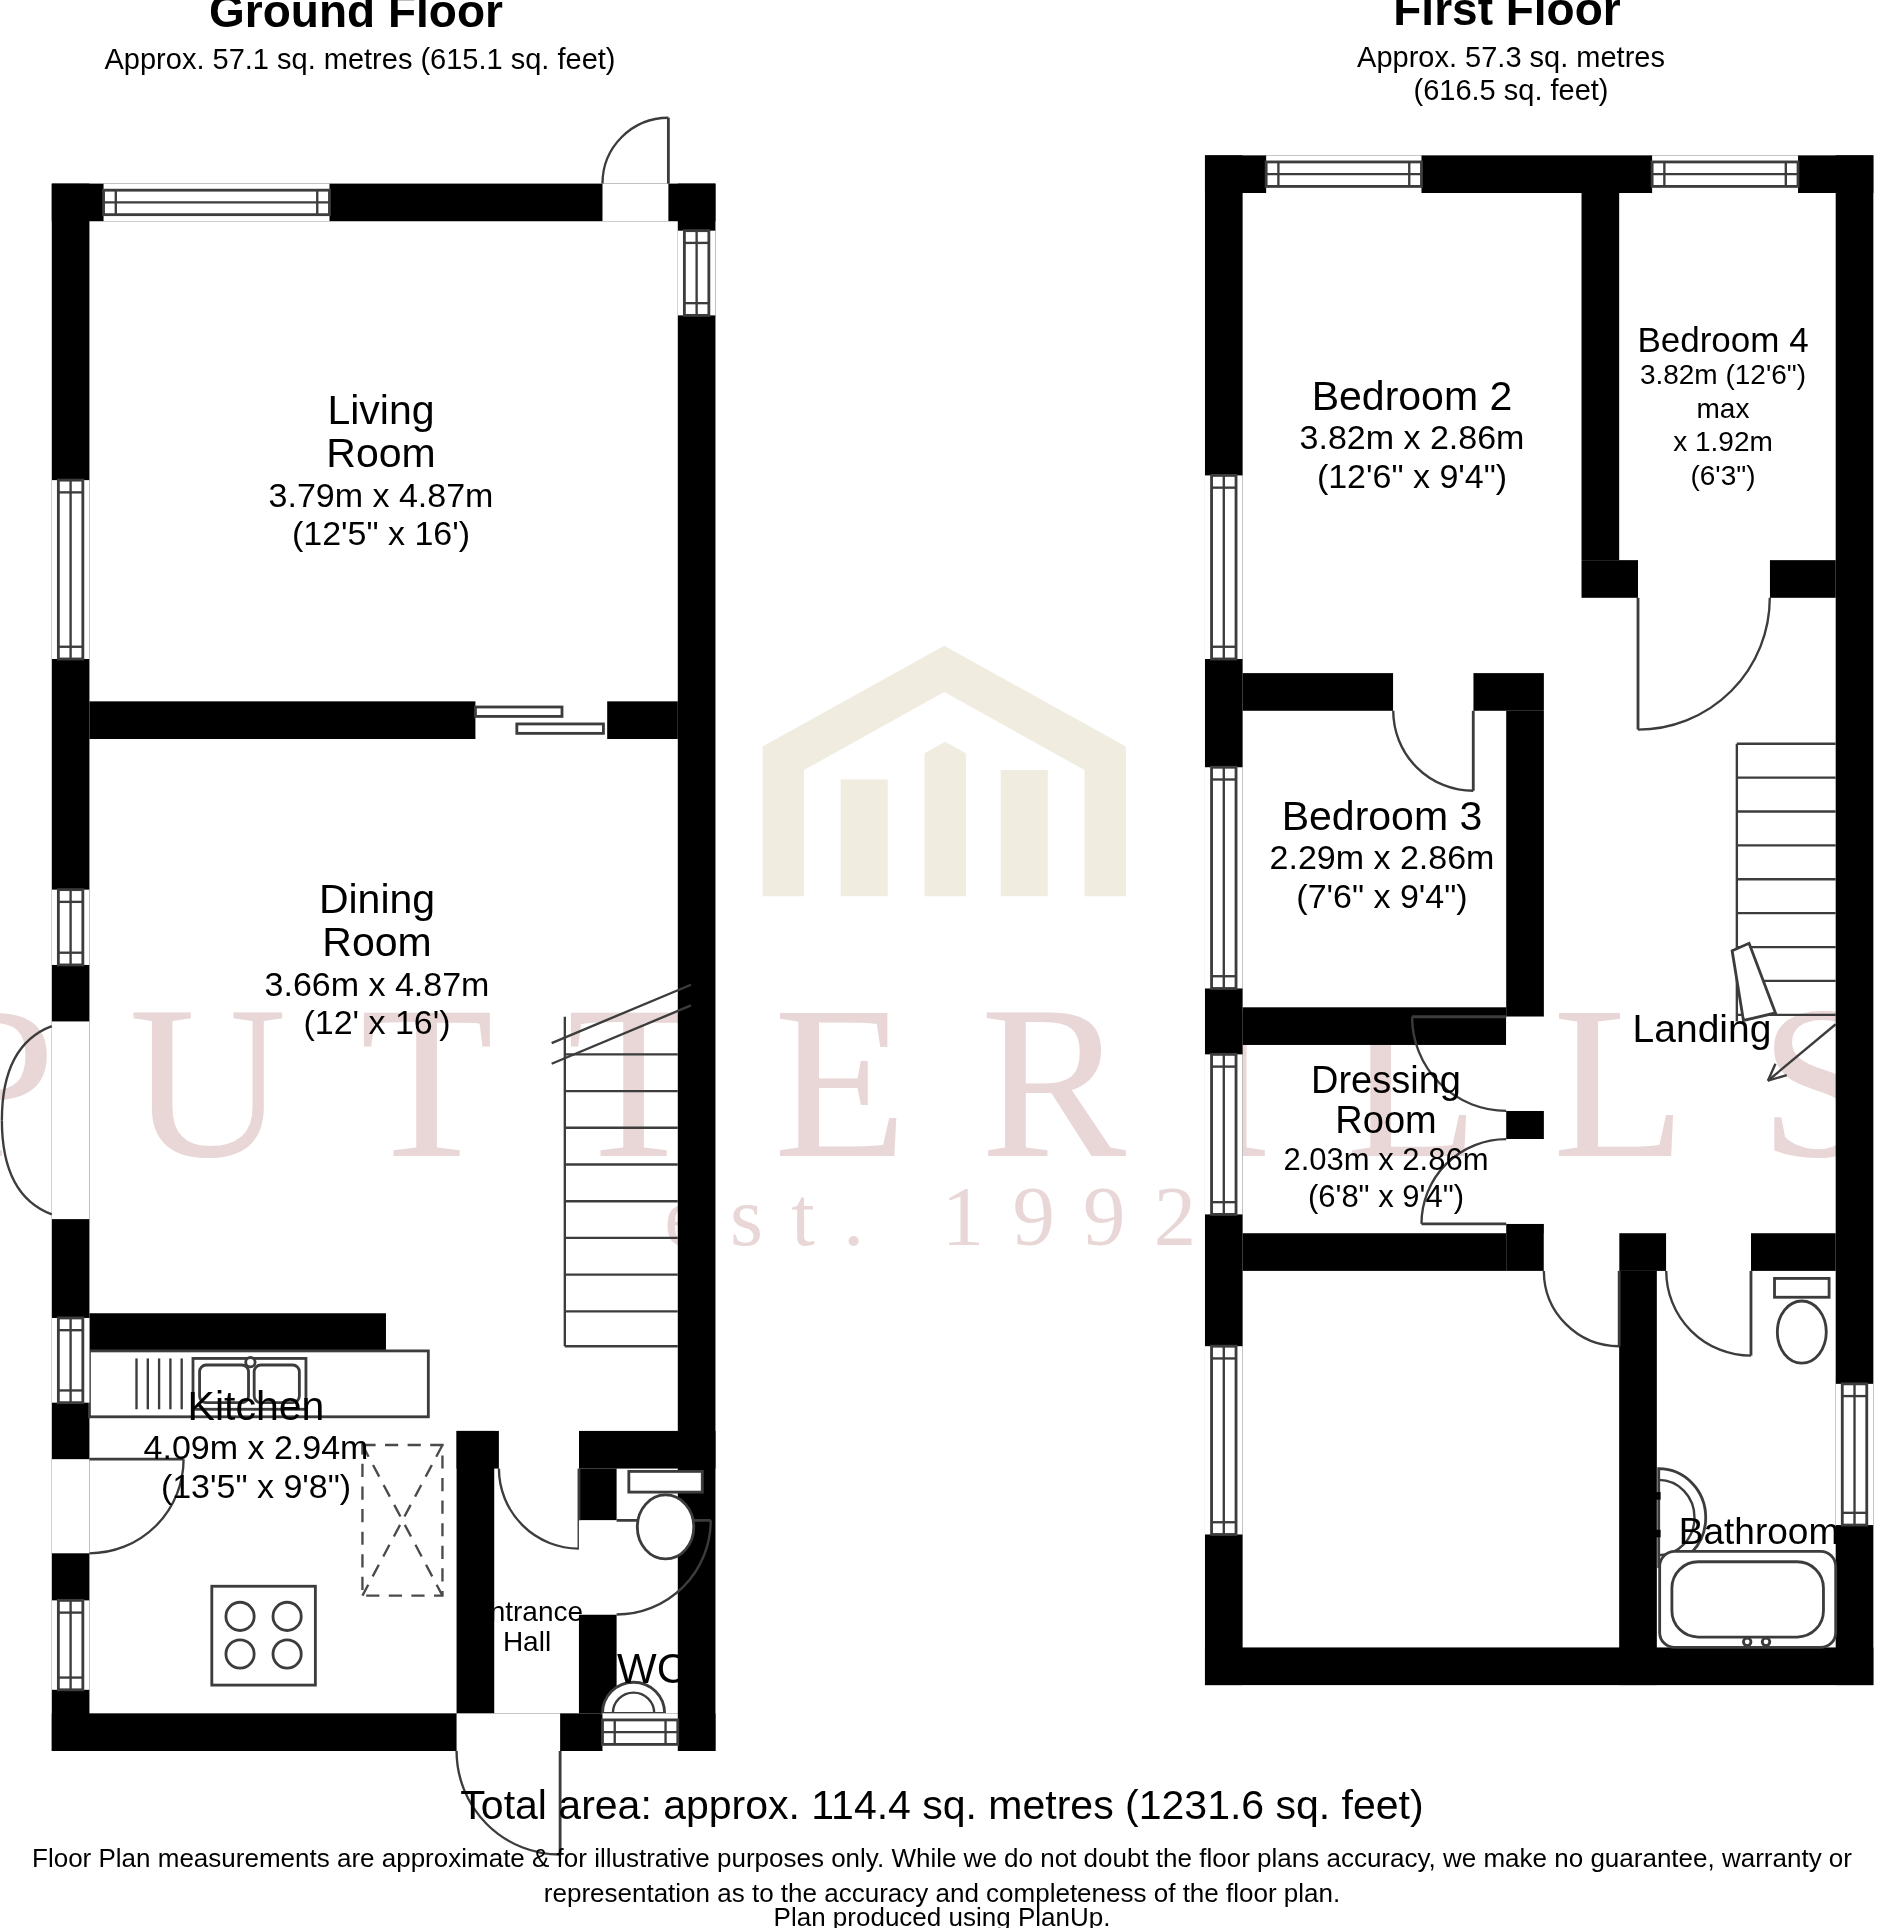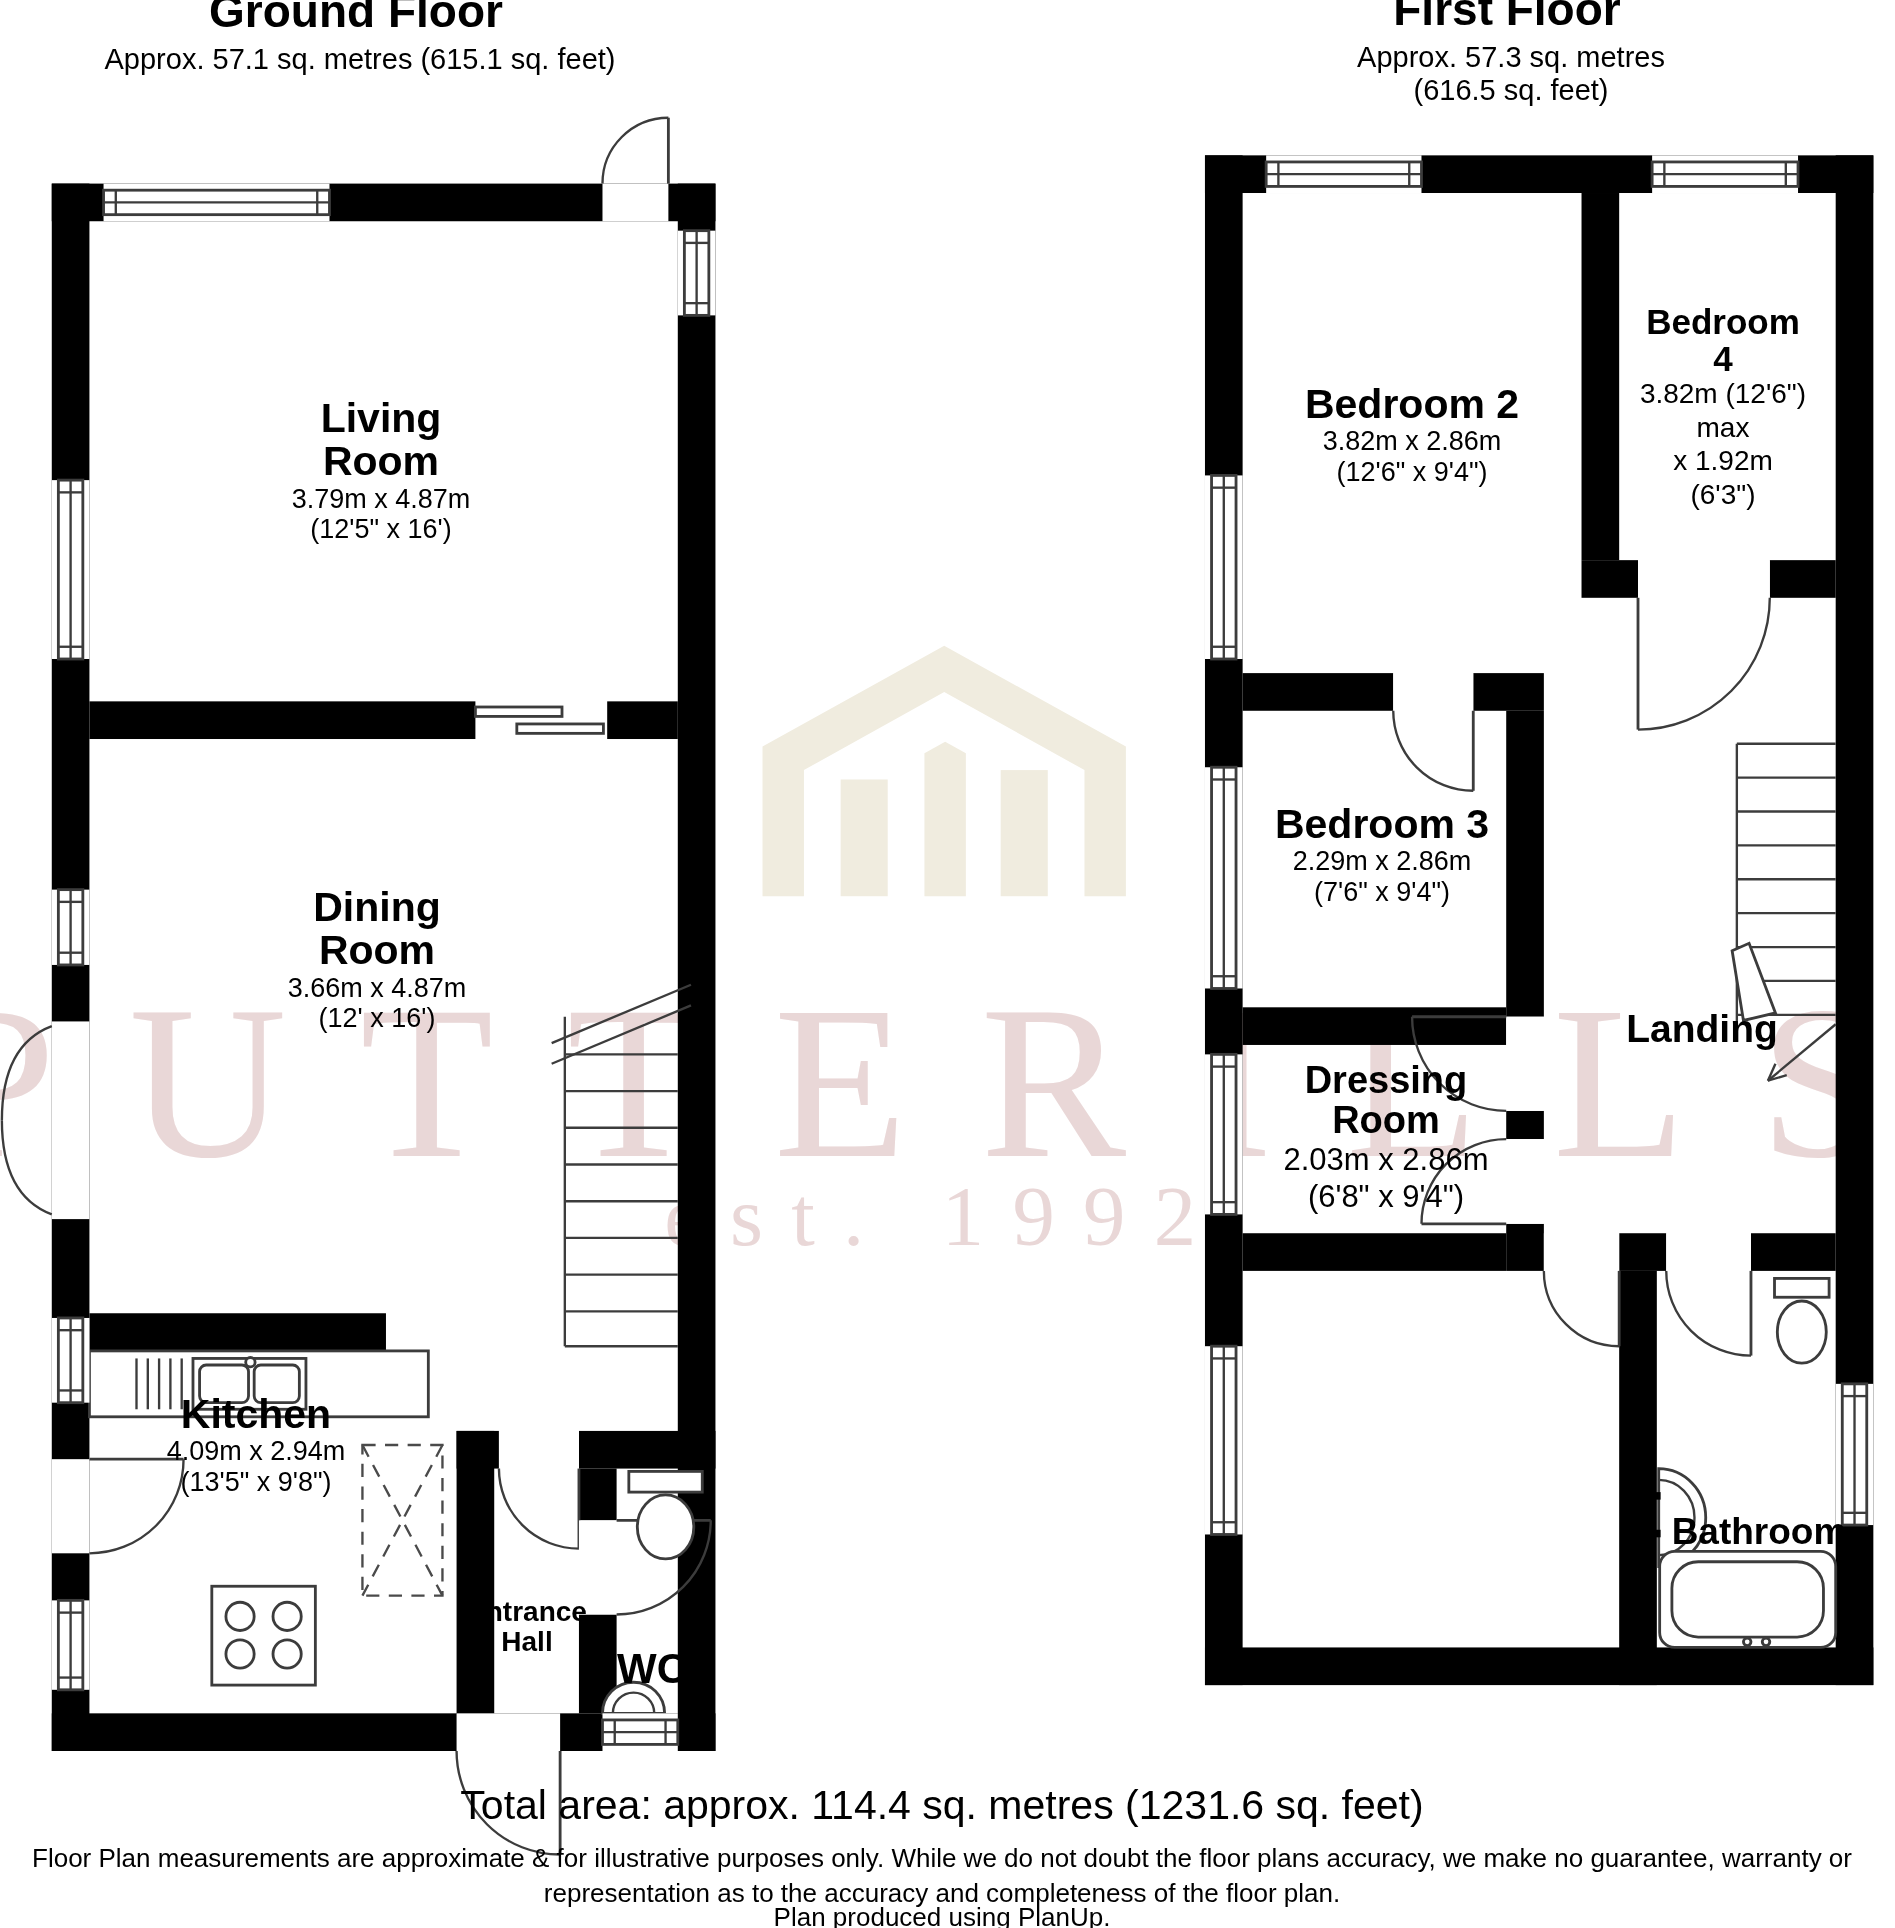--- a/index.html
+++ b/index.html
@@ -1,21 +1,21 @@
 <!DOCTYPE html>
 <html style="font-size:15px"><head>
 <meta charset="utf-8">
 <style>
   html,body{margin:0;padding:0;background:#ffffff;}
   body{width:1895px;height:1928px;overflow:hidden;font-family:"Liberation Sans",sans-serif;}
   #stage{position:relative;width:1895px;height:1928px;background:#fff;}
   svg{position:absolute;left:0;top:0;}
   .label{position:absolute;transform:translate(-50%,-50%);text-align:center;color:#000;}
-  .room-name{font-weight:bold;font-size:41px;line-height:1.06;white-space:pre-line;}
-  .room-dims{font-size:27px;line-height:1.13;white-space:pre-line;}
+  .room-name{font-weight:normal;font-size:41px;line-height:1.06;white-space:pre-line;}
+  .room-dims{font-size:34px;line-height:1.13;white-space:pre-line;}
   .small .room-name{font-size:35px;}
   .small .room-dims{font-size:28px;line-height:1.2;}
   .hall-label .room-name{font-size:28px;}
   .wc-label .room-name{font-size:42px;}
   .landing-label .room-name{font-size:39px;}
   .bath-label .room-name{font-size:37px;}
   .floor-title{font-size:46px;font-weight:bold;line-height:1;}
   .floor-subtitle{font-size:29px;margin-top:9.4px;margin-left:8px;}
   .total-line{font-size:41px;}
   .fine{font-size:26px;line-height:1.35;}

